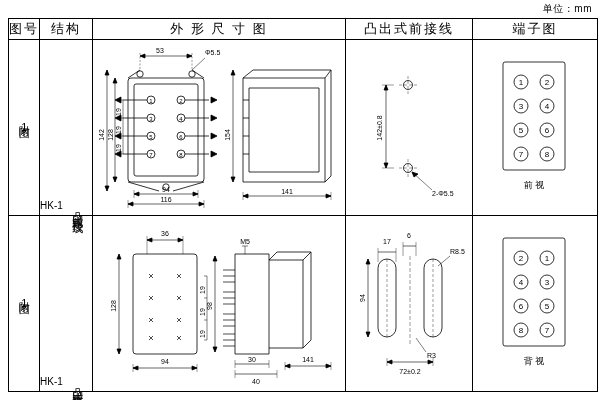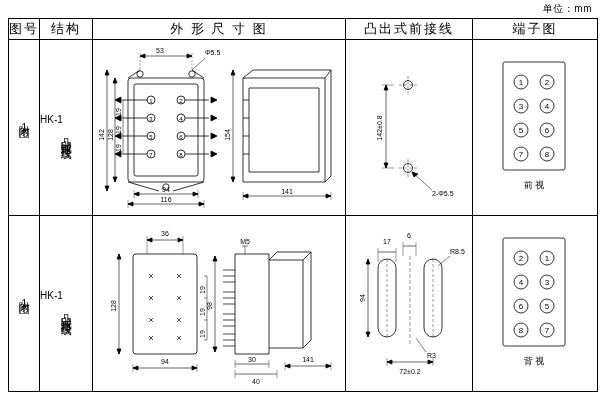--- a/index.html
+++ b/index.html
@@ -61,22 +61,22 @@
     font-size: 11px;
     line-height: 1.15;
     margin: 0 auto;
     display: inline-block;
   }
   .struct-cell {
     font-size: 11px;
   }
   .struct-inner {
     display: flex;
-    flex-direction: column;
-    align-items: flex-start;
+    flex-direction: row;
+    align-items: flex-end;
     justify-content: center;
     height: 100%;
   }
   .struct-model {
     font-size: 10px;
     margin-bottom: 4px;
     font-family: "Liberation Sans", sans-serif;
   }
   .cellwrap {
     position: relative;

